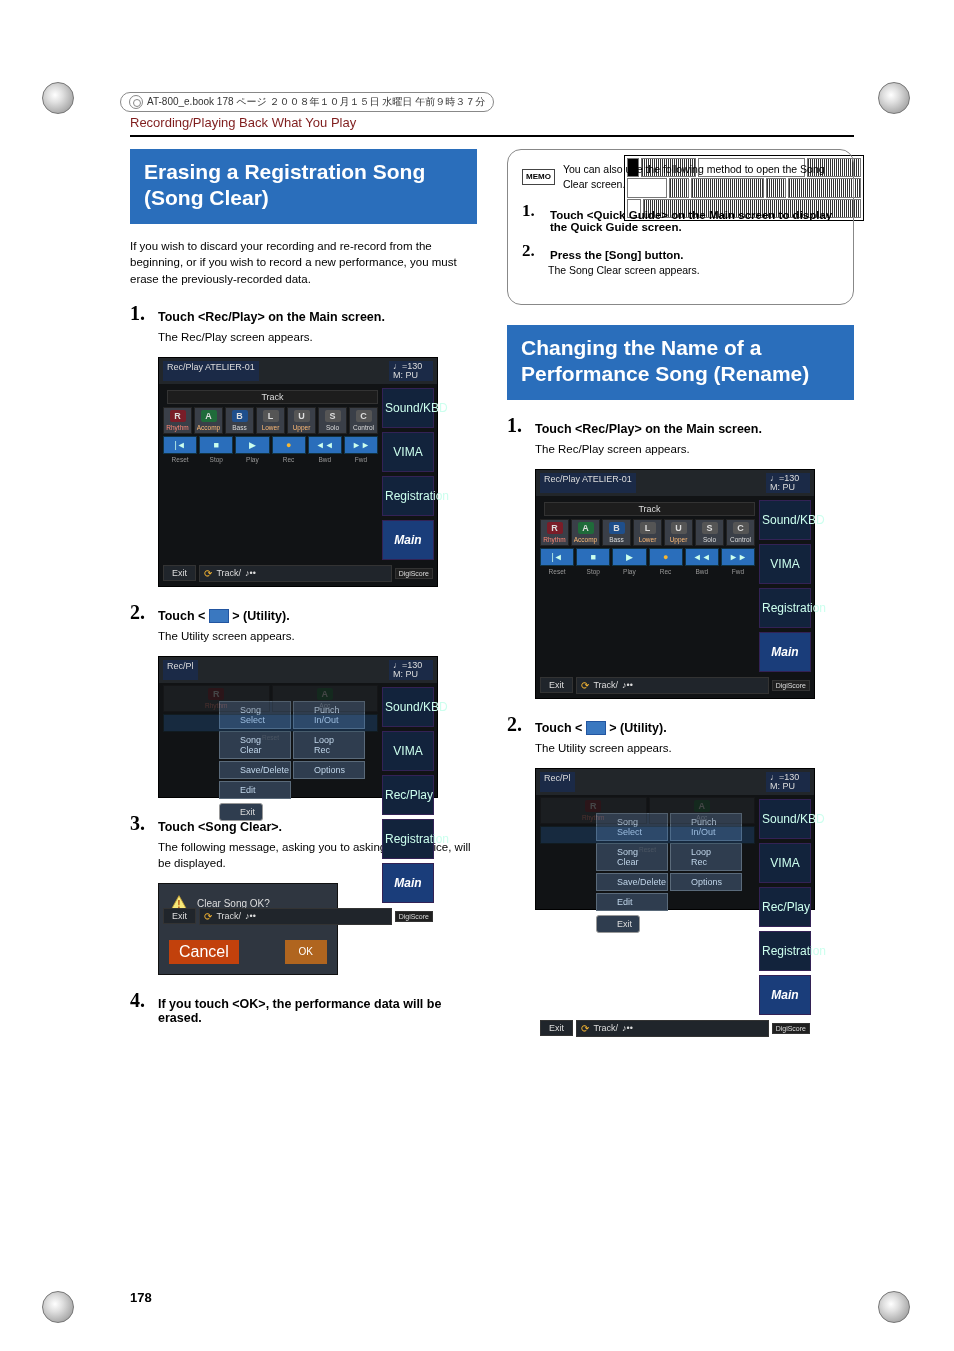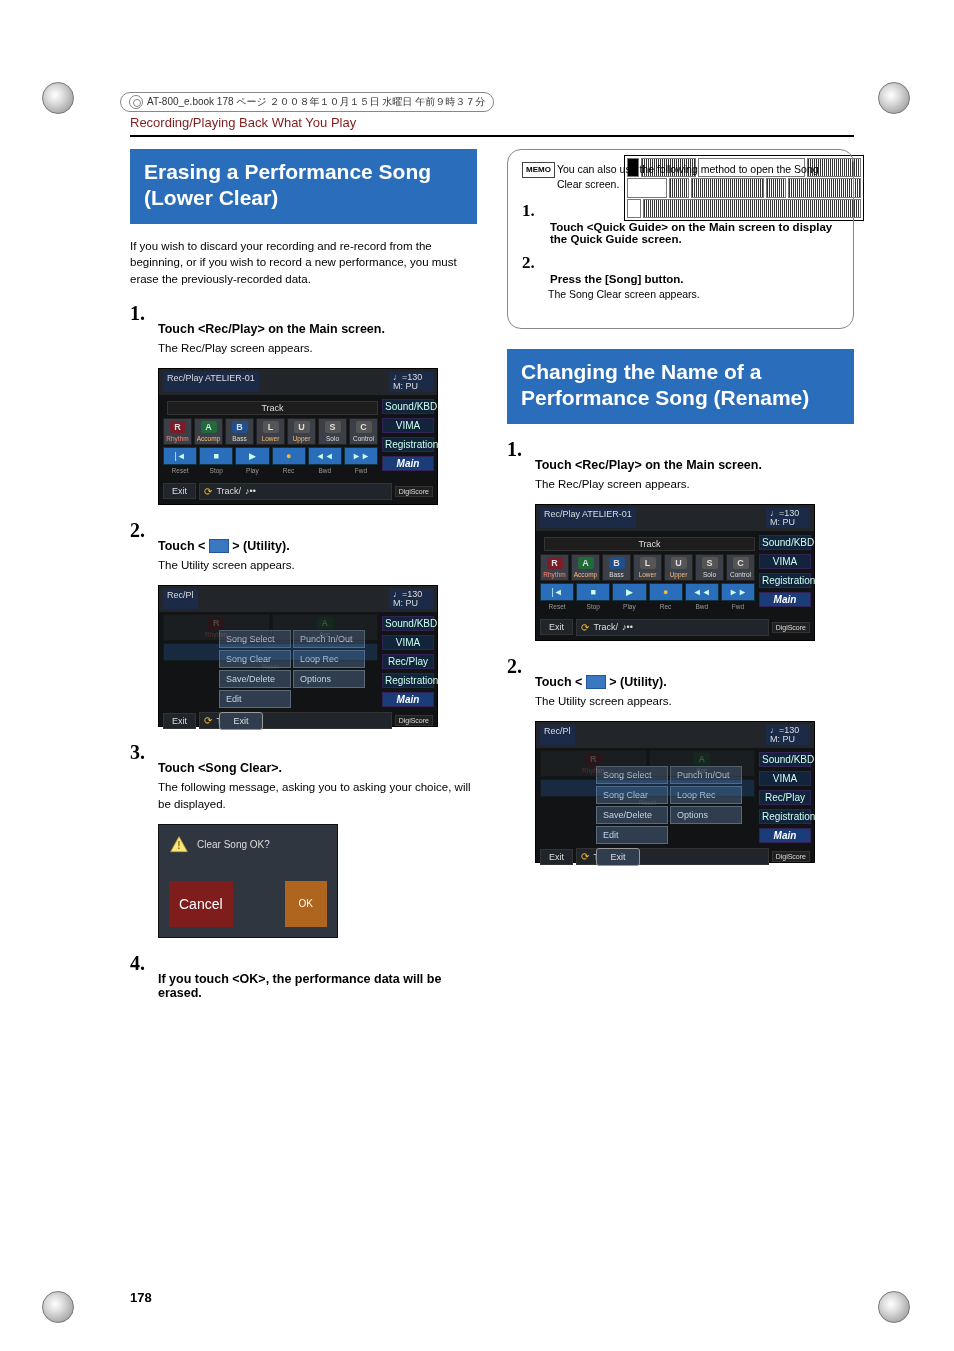--- a/index.html
+++ b/index.html
@@ -109,21 +109,21 @@
   }
   .step-num {
     font-family: Georgia, serif;
     font-size: 20px;
     font-weight: bold;
     min-width: 20px;
   }
   .step-title {
     font-size: 12.5px;
     font-weight: bold;
-    padding-top: 20px;
+    padding-top: 8px;
   }
   .step-body {
     font-size: 11.5px;
     margin-left: 28px;
     margin-bottom: 12px;
     line-height: 1.4;
   }
   .utility-icon {
     display: inline-block;
     width: 20px; height: 14px;
@@ -146,21 +146,21 @@
     background: #22262a;
     padding: 3px 4px;
     font-size: 9px;
   }
   .ss-left-hdr { background:#1b2a47; padding:1px 4px; display:inline-block; }
   .ss-right-hdr { background:#1b2a47; padding:1px 4px; width:44px; text-align:left; line-height:1;}
   .ss-tracklabel { text-align:center; background:#1d1d1d; border:1px solid #333; margin:4px 46px 3px 4px; font-size:9px; padding:1px 0;}
   .ss-body { display:flex; }
   .ss-main { flex: 1; padding: 2px 4px 4px 4px; }
   .ss-side { width: 55px; display:flex; flex-direction:column; gap:4px; padding:4px 3px 3px 0;}
-  .side-btn { background:#12233c; border:1px solid #325; font-size:10px; padding:1px 2px; color:#cfe; text-align:center;}
+  .side-btn { background:#12233c; border:1px solid #325; font-size:12px; padding:12px 2px; color:#cfe; text-align:center;}
   .side-btn.main { background:#1a3d7a; color:#fff; font-weight:bold;font-style:italic;}
   .track-buttons { display:flex; gap:2px; margin-bottom:2px; }
   .tbtn { flex:1; background:#3a3f48; border:1px solid #222; display:flex;flex-direction:column;align-items:center;padding:2px 0;}
   .tbtn .badge{background:#2a2d32;border-radius:2px;width:16px;height:12px;display:flex;align-items:center;justify-content:center;font-size:9px;font-weight:bold;}
   .tbtn.red .badge{background:#7a1d28;}
   .tbtn.grn .badge{background:#1f6b3a;}
   .tbtn.blu .badge{background:#1f4f8c;}
   .tbtn.gry .badge{background:#555;}
   .tbtn .lbl{font-size:6.5px;margin-top:2px;}
   .tbtn .lbl.red{color:#f87;}
@@ -169,48 +169,48 @@
   .trbtn { flex:1; background:#2a6ebb; border:1px solid #134; height:18px;display:flex;align-items:center;justify-content:center;}
   .tr-lbl-row{display:flex;gap:2px;margin-bottom:3px;}
   .tr-lbl{flex:1;font-size:6.5px;text-align:center;color:#999;}
   .bottom-row{display:flex;gap:3px;align-items:center;padding:2px 4px 4px 4px;}
   .exit-btn{background:#20252b;border:1px solid #333;padding:2px 8px;font-size:9px;}
   .track-pill{flex:1;background:#20252b;border:1px solid #333;display:flex;align-items:center;gap:4px;padding:2px 4px;font-size:9px;}
   .refresh-icn{color:#f7b733;font-size:10px;}
   .digi{background:#202020;font-size:7px;padding:1px 3px;border:1px solid #333;}
   .util-grid { position:absolute; left:60px; top:18px; display:flex; flex-direction:column; gap:2px;}
   .util-row { display:flex; gap:2px;}
-  .ubtn{background:#2f3d4f;border:1px solid #5a6a7a;font-size:9px;color:#bfd4e8;padding:3px 6px;width:72px;text-align:left;}
+  .ubtn{background:#2f3d4f;border:1px solid #5a6a7a;font-size:9px;color:#bfd4e8;padding:3px 20px;width:72px;text-align:left;}
   .ubtn.exit-util{width:44px;border-color:#999;color:#ddd;text-align:center;margin-top:2px; border-radius:3px;}
   .util-screenshot { height:142px; }
   .util-screenshot .ss-main{position:relative;}
   .util-screenshot .track-buttons,
   .util-screenshot .transport,
   .util-screenshot .tr-lbl-row{opacity:.25;}
   .util-screenshot .bottom-row{opacity:1;}
   .confirm-box {
     background:#2f3640;
     width: 180px;
     margin: 4px 0 14px 28px;
     border:1px solid #111;
     padding: 10px;
   }
   .confirm-msg { display:flex;align-items:center;gap:8px;color:#ddd;font-size:10px;margin-bottom:26px;}
   .warn-tri { width:20px;height:20px; }
   .confirm-row{display:flex;justify-content:space-between;}
-  .cancel-btn{background:#7f1d1d;color:#fff;font-size:14px;padding:15px 10px;border:none;}
+  .cancel-btn{background:#c2410c;color:#fff;font-size:16px;padding:3px 10px;border:none;}
   .ok-btn{background:#b0651f;color:#fff;font-size:10px;padding:3px 14px;border:none;}
   .memo-box {
     border: 1px solid #888;
     border-radius: 14px;
     padding: 12px 14px 14px 14px;
     margin-bottom: 20px;
     position: relative;
   }
-  .memo-row{display:flex;gap:2px;margin-bottom:10px;}
+  .memo-row{display:flex;gap:8px;margin-bottom:10px;align-items:center;}
   .memo-label{border:1px solid #444;font-size:8px;font-weight:bold;padding:2px 3px;height:16px;}
   .memo-text{font-size:10.5px;line-height:1.4;}
   .memo-box .step{margin-bottom:2px;}
   .memo-box .step-num{font-size:17px;}
   .memo-box .step-title{font-size:11.5px;}
   .memo-box .step-body{font-size:10.5px;margin-left:26px;}
   .page-num {
     position:absolute;
     bottom: 46px;
     left: 130px;
@@ -252,21 +252,21 @@
       <div class="panel-block"></div>
     </div>
   </div>
 
   <div class="section-header">Recording/Playing Back What You Play</div>
   <hr class="section-rule">
 
   <div class="columns">
 
     <div class="col">
-      <div class="heading-box">Erasing a Performance Song (Lower Clear)</div>
+      <div class="heading-box">Erasing a Registration Song (Song Clear)</div>
       <p class="body-text">If you wish to discard your recording and re-record from the beginning, or if you wish to record a new performance, you must erase the previously-recorded data.</p>
 
       <div class="step">
         <div class="step-num">1.</div>
         <div class="step-title">Touch &lt;Rec/Play&gt; on the Main screen.</div>
       </div>
       <p class="step-body">The Rec/Play screen appears.</p>
 
       <div class="screenshot">
         <div class="ss-header">

